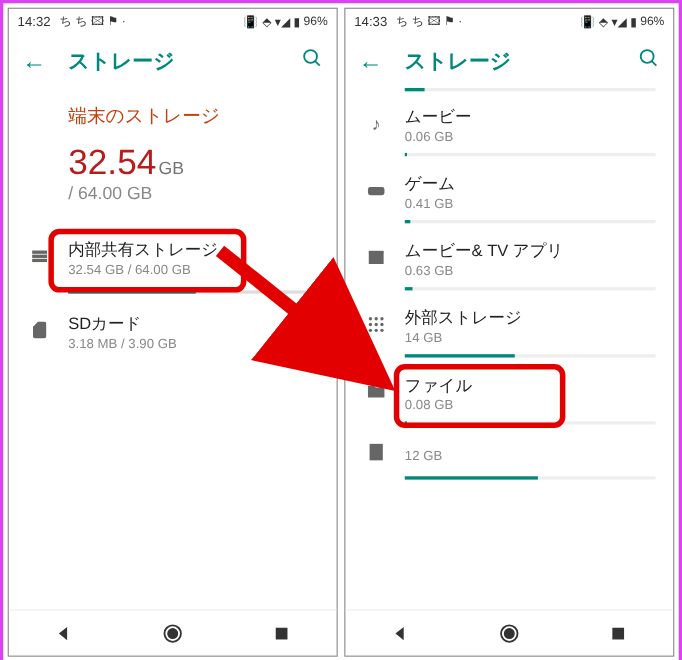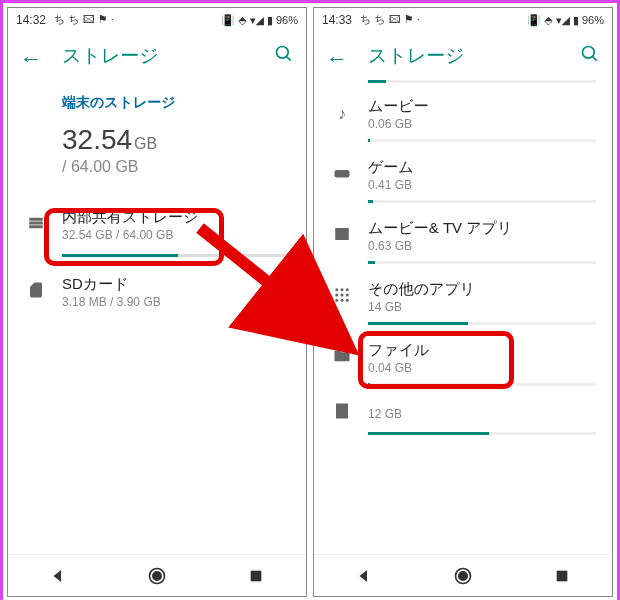--- a/index.html
+++ b/index.html
@@ -6,26 +6,26 @@
 body{background:#fff;width:620px;height:600px;position:relative}
 .container{display:flex;gap:6px;padding:4px;border:3px solid #d946ef}
 .phone{width:302px;height:590px;border:1px solid #888;background:#fff;display:flex;flex-direction:column;position:relative}
 .statusbar{height:24px;display:flex;align-items:center;padding:0 8px;font-size:12px;color:#333}
 .statusbar .time{font-weight:500}
 .statusbar .left-icons{margin-left:8px;display:flex;gap:4px;font-size:11px}
 .statusbar .spacer{flex:1}
 .statusbar .right-icons{display:flex;gap:3px;align-items:center;font-size:11px}
 .appbar{height:48px;display:flex;align-items:center;padding:0 12px;gap:20px}
 .appbar .back{color:#00897b;font-size:22px;font-weight:bold}
-.appbar .title{color:#00897b;font-size:19px;font-weight:400;flex:1}
+.appbar .title{color:#00897b;font-size:19px;font-weight:700;flex:1}
 .appbar .search{color:#00897b;font-size:20px}
 .content{flex:1;overflow:hidden;padding:0 0 0 0}
-.section-header{color:#0369a1;font-size:14px;font-weight:700;padding:14px 16px 8px 54px}
+.section-header{color:#c2410c;font-size:17px;font-weight:400;padding:14px 16px 8px 54px}
 .big-storage{padding:4px 16px 4px 54px}
-.big-num{color:#404040;font-size:28px;font-weight:400}
+.big-num{color:#b91c1c;font-size:32px;font-weight:400}
 .big-unit{color:#737373;font-size:16px;margin-left:2px}
 .big-total{color:#888;font-size:16px;margin-top:2px}
 .row{display:flex;align-items:center;padding:10px 16px 6px 12px;position:relative}
 .row .icon{width:32px;color:#666;font-size:16px;text-align:center;flex-shrink:0}
 .row .icon svg{width:18px;height:18px;fill:#666}
 .row .body{flex:1;margin-left:10px}
 .row .label{color:#222;font-size:15px}
 .row .sub{color:#888;font-size:12px;margin-top:1px}
 .row .eject{color:#666;font-size:14px}
 .bar{height:3px;background:#ddd;margin:6px 16px 8px 54px;position:relative}
@@ -175,35 +175,35 @@
               <circle cx="12" cy="5" r="2"></circle>
               <circle cx="19" cy="5" r="2"></circle>
               <circle cx="5" cy="12" r="2"></circle>
               <circle cx="12" cy="12" r="2"></circle>
               <circle cx="19" cy="12" r="2"></circle>
               <circle cx="5" cy="19" r="2"></circle>
               <circle cx="12" cy="19" r="2"></circle>
               <circle cx="19" cy="19" r="2"></circle>
             </svg></span>
         <div class="body">
-            <div class="label">その他のアプリ</div>
+            <div class="label">外部ストレージ</div>
             <div class="sub">14 GB</div>
           </div>
       </div>
       <div class="thin-bar">
           <div class="fill" style="width:44%"></div>
         </div>
 
       <div class="row">
         <span class="icon"><svg viewBox="0 0 24 24" fill="none" stroke="#666" stroke-width="2">
               <path d="M3 6h6l2 2h10v10H3z"></path>
             </svg></span>
         <div class="body">
             <div class="label">ファイル</div>
-            <div class="sub">0.04 GB</div>
+            <div class="sub">0.08 GB</div>
           </div>
       </div>
       <div class="thin-bar">
           <div class="fill" style="width:1%"></div>
         </div>
 
       <div class="row">
         <span class="icon"><svg viewBox="0 0 24 24" fill="none" stroke="#666" stroke-width="2">
               <rect x="5" y="3" width="14" height="18"></rect>
               <path d="M12 14v4m-2-2h4"></path>

